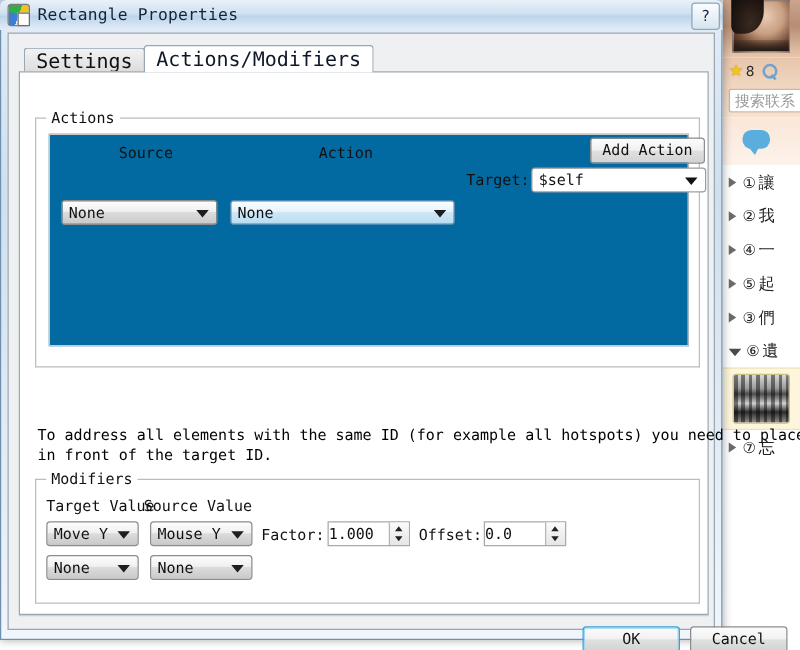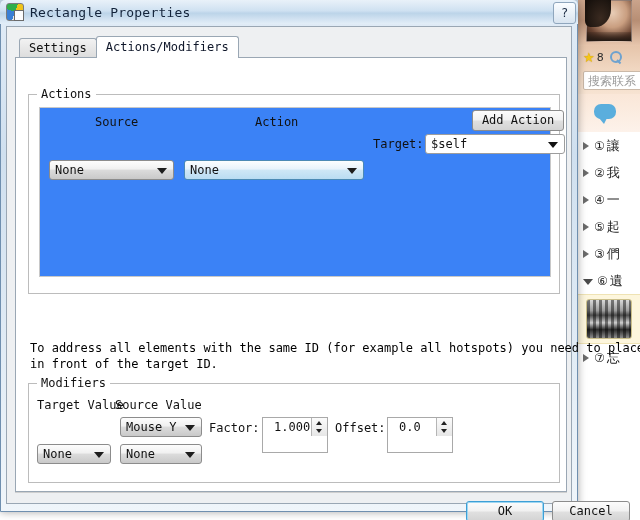--- a/index.html
+++ b/index.html
@@ -165,21 +165,21 @@
   .client {
     position:absolute; left:6px; top:26px; width:566px; height:478px;
     background:#eef0f2;
     border:1px solid #9aa7b4;
     box-sizing:border-box;
   }
 
   
   .tabs { position:absolute; left:12px; top:10px; height:21px; display:flex; align-items:flex-end; }
   .tab {
-    height:19px; line-height:19px; padding:0 9px; font-size:12px; color:#111;
+    height:19px; line-height:19px; padding:0 9px; font-size:16px; color:#111;
     border:1px solid #9aa7b4; border-bottom:none;
     border-radius:3px 3px 0 0; margin-right:-1px;
     background: linear-gradient(180deg,#f2f2f2,#dcdcdc);
     font-family:"DejaVu Sans Mono","Liberation Mono",monospace;
   }
   .tab.active {
     height:21px; line-height:21px; background:#ffffff; color:#0f172a;
     position:relative; z-index:3;
   }
   .tabbody {
@@ -191,21 +191,21 @@
   .group {
     position:absolute; border:1px solid #bcbcbc; box-sizing:border-box;
     background: transparent;
   }
   .group > .legend {
     position:absolute; left:8px; top:-8px; background:#fff; padding:0 4px;
     font-size:12px; color:#111;
     font-family:"DejaVu Sans Mono","Liberation Mono",monospace;
   }
   .panel {
-    position:absolute; background:#3b82f6; border:1px solid #c8c8c8; box-sizing:border-box;
+    position:absolute; background:#0369a1; border:1px solid #c8c8c8; box-sizing:border-box;
   }
 
   .col-label {
     position:absolute; font-size:12px; color:#111;
     font-family:"DejaVu Sans Mono","Liberation Mono",monospace;
   }
 
   
   .combo {
     position:absolute; height:20px; box-sizing:border-box;
@@ -238,23 +238,23 @@
     font-family:"DejaVu Sans Mono","Liberation Mono",monospace;
     white-space:nowrap; overflow:hidden;
   }
   .btn.default {
     border:1px solid #3c9fd6;
     box-shadow: 0 0 0 1px #9fd6f1 inset;
   }
 
   
   .spin {
-    position:absolute; height:36px; box-sizing:border-box;
+    position:absolute; height:20px; box-sizing:border-box;
     border:1px solid #a9a9a9; background:#fff;
-    font-size:12px; color:#111; line-height:18px; padding-left:11px;
+    font-size:12px; color:#111; line-height:18px; padding-left:0;
     font-family:"DejaVu Sans Mono","Liberation Mono",monospace;
   }
   .spin .upd {
     position:absolute; right:0; top:0; width:15px; height:18px;
     border-left:1px solid #b5b5b5;
     background: linear-gradient(180deg,#fbfbfb,#e6e6e6);
   }
   .spin .upd::before, .spin .upd::after {
     content:""; position:absolute; left:4px; width:0;height:0;
     border-left:3px solid transparent; border-right:3px solid transparent;
@@ -390,20 +390,24 @@
         <div class="hint" style="left:14px; top:282px;">To address all elements with the same ID (for example all hotspots) you need to place a '%'</div>
         <div class="hint" style="left:14px; top:298px;">in front of the target ID.</div>
 
         <div class="group" style="left:12px; top:325px; width:532px; height:100px;">
           <div class="legend">Modifiers</div>
 
           <div class="col-label" style="left:8px; top:14px;">Target Value</div>
           <div class="col-label" style="left:86px; top:14px;">Source Value</div>
 
 
+          <div class="combo" style="left:8px; top:33px; width:74px;">
+            <span>Move Y</span>
+            <span class="arw"></span>
+          </div>
           <div class="combo" style="left:91px; top:33px; width:82px;">
             <span>Mouse Y</span>
             <span class="arw"></span>
           </div>
           <div class="col-label" style="left:180px; top:37px;">Factor:</div>
           <div class="spin" style="left:233px; top:33px; width:66px;">
             <span>1.000</span>
             <span class="upd"></span>
           </div>
           <div class="col-label" style="left:306px; top:37px;">Offset:</div>

